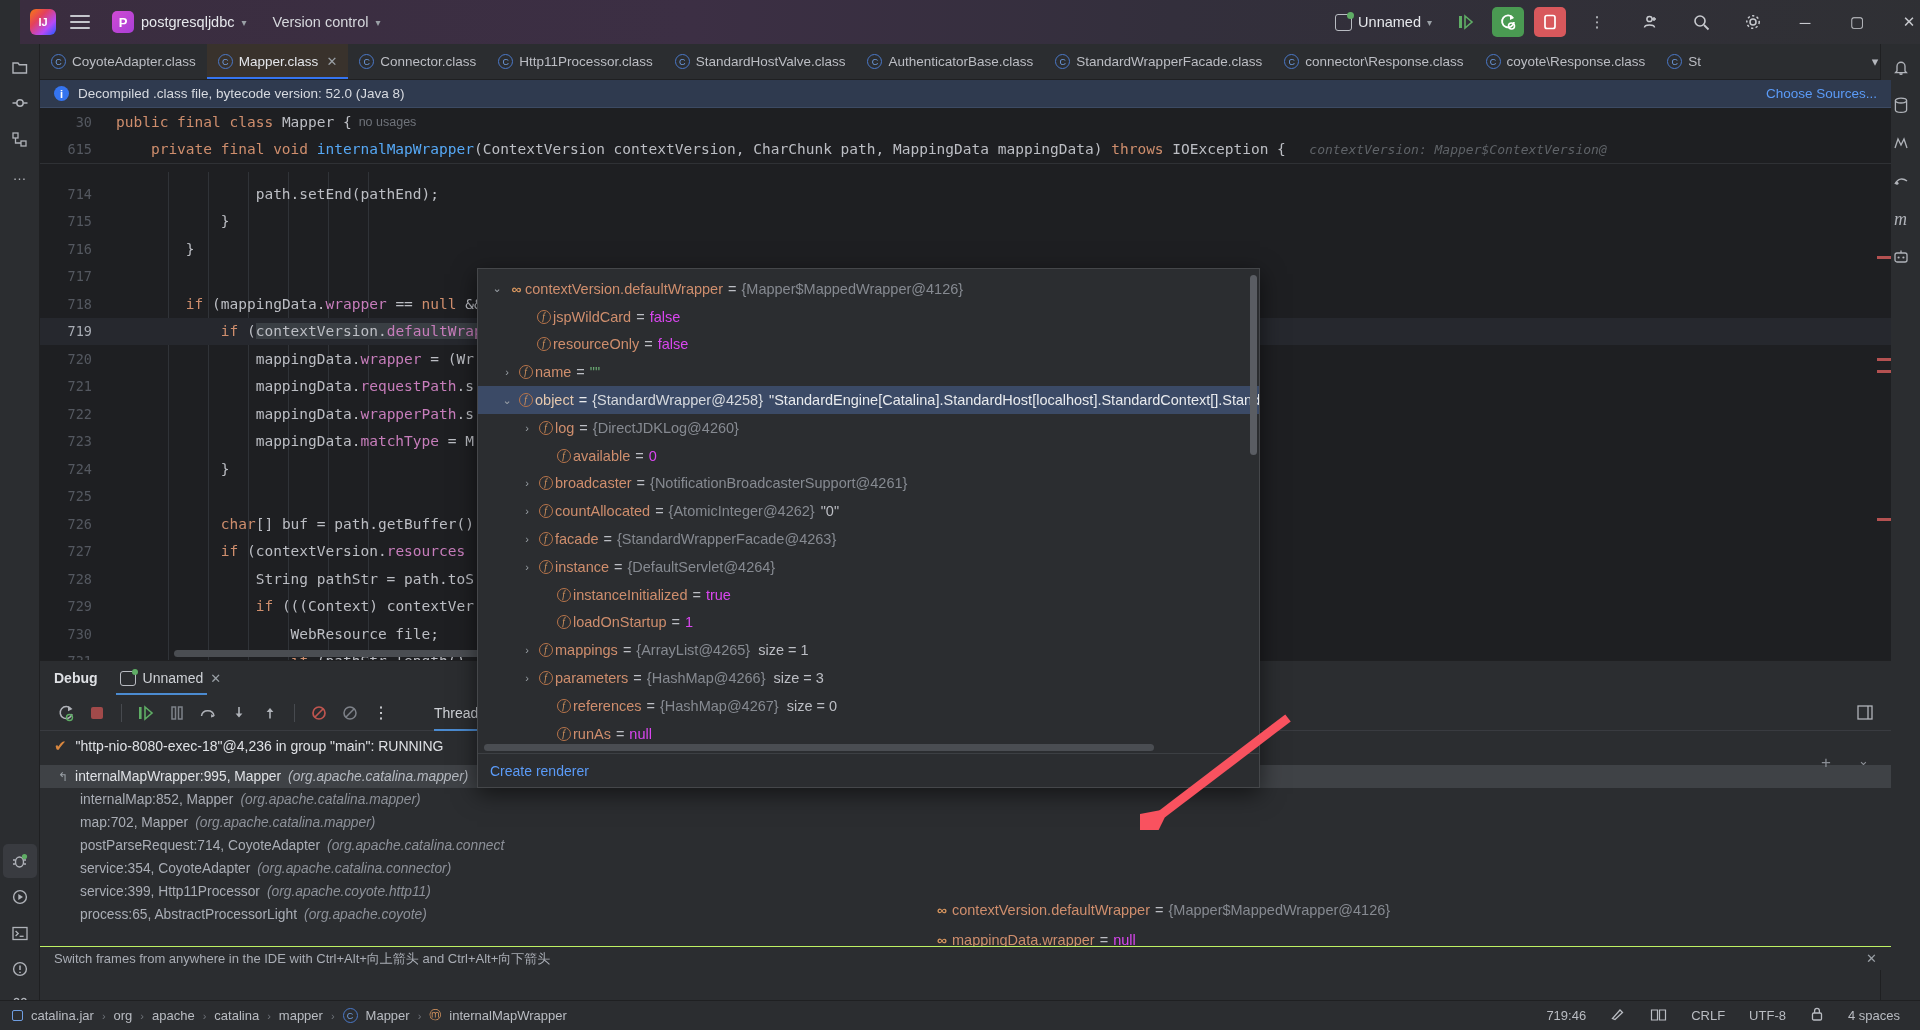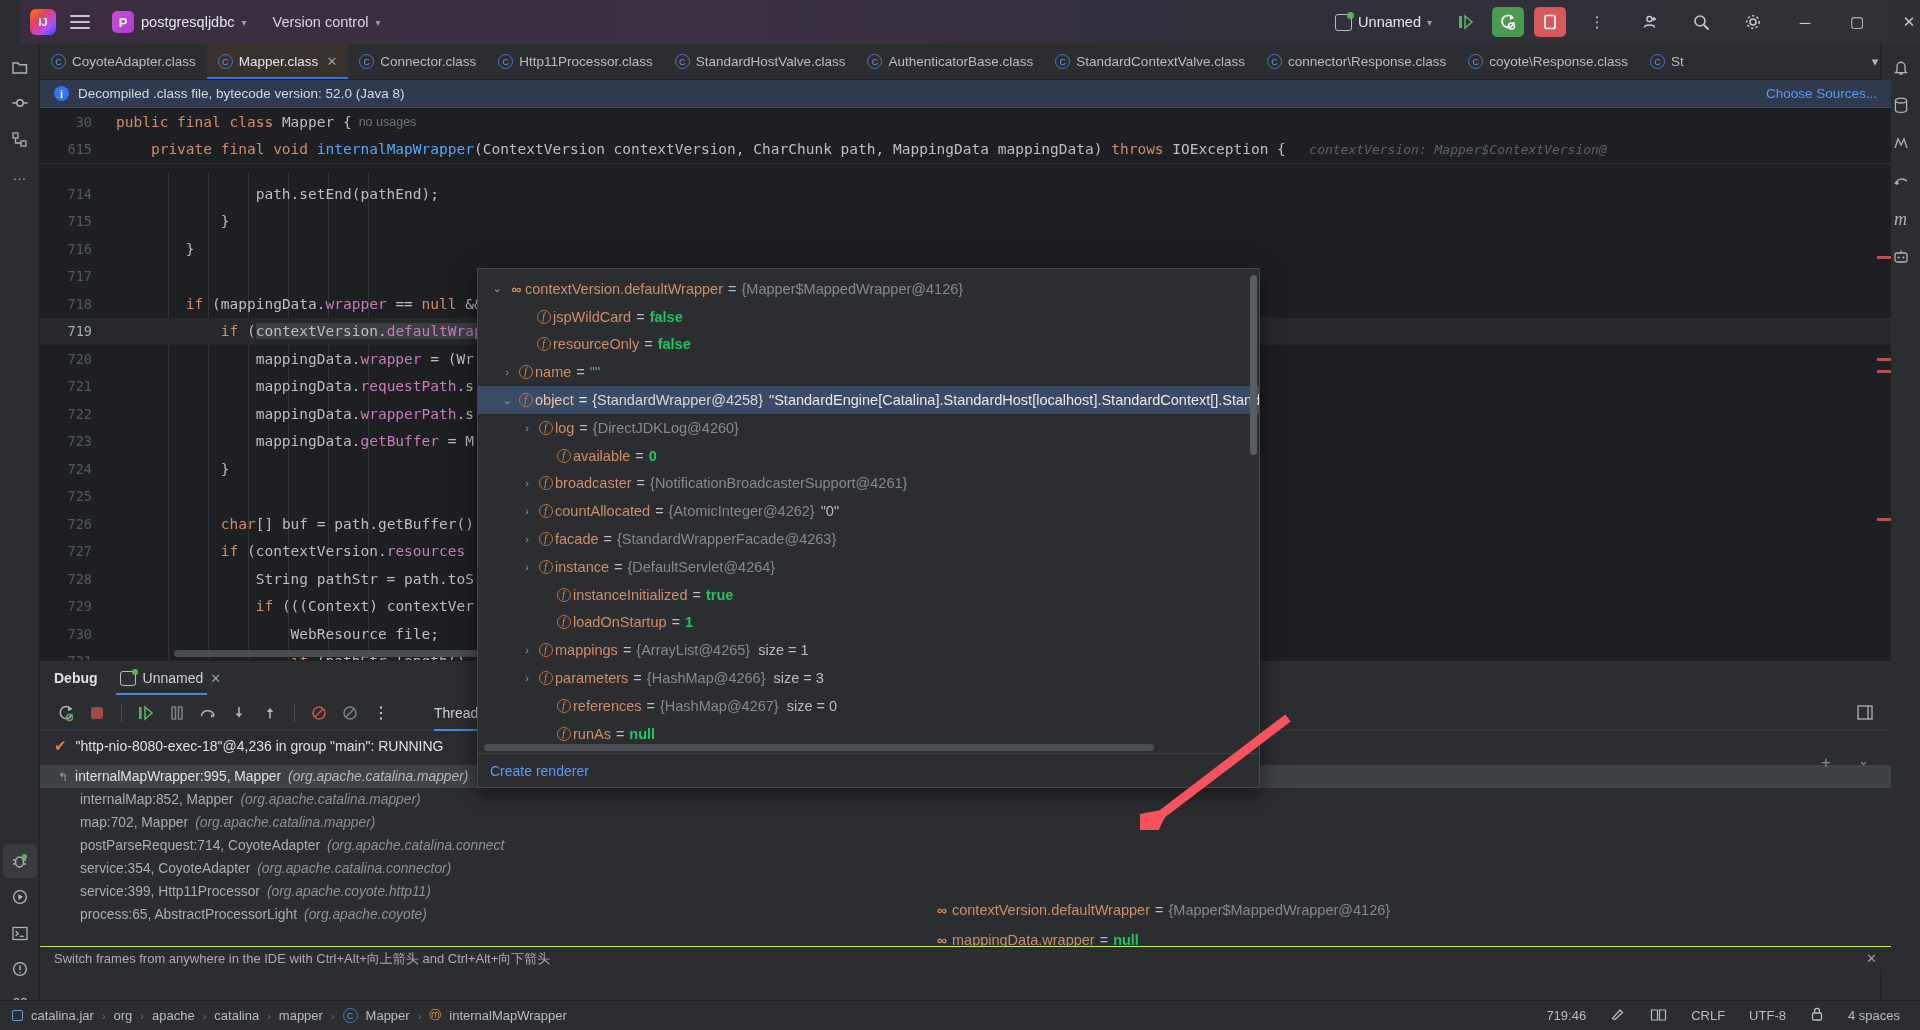--- a/index.html
+++ b/index.html
@@ -123,21 +123,21 @@
   .twisty { width:18px; text-align:center; color:#9aa0a6; font-size:11px; flex:none; cursor:pointer;}
   .vic { width:19px; height:17px; flex:none; display:flex; align-items:center; justify-content:center;}
   .field-ic { width:14px;height:14px;border-radius:50%;border:1.5px solid #b8744a;
      color:#d9975f; font-size:9.5px; display:flex;align-items:center;justify-content:center;
      font-family:"Liberation Serif",serif; font-style:italic;}
   .watch-ic { color:#d9975f; font-size:14px; letter-spacing:-2px; font-weight:bold;}
   .vname{ color:#cf8e6d; }
   .veq{ color:#bcbec4; margin:0 5px;}
   .vref{ color:#868a91; }
   .vstr{ color:#6aab73; }
-  .vbool{ color:#22c55e;font-weight:bold; }
+  .vbool{ color:#d946ef; }
   .vsize{ color:#bcbec4; margin-left:8px; }
   .popup-hscroll { position:absolute; left:6px; bottom:2px; height:7px; width:670px;
      background:#4a4d52; border-radius:4px;}
   .popup-vscroll { position:absolute; right:2px; top:6px; width:7px; height:180px;
      background:#5a5d63; border-radius:4px;}
   .popup-footer { height:34px; border-top:1px solid #3c3f43; display:flex; align-items:center;
      padding:0 12px; font-size:14px; color:#5b9bf8; cursor:pointer; }
 
   
   .debugpanel { position:absolute; left:40px; top:660px; width:1851px; height:310px;
@@ -283,21 +283,21 @@
     <div class="tab">
       <span class="cls-ic">C</span>
       <span>StandardHostValve.class</span>
     </div>
     <div class="tab">
       <span class="cls-ic">C</span>
       <span>AuthenticatorBase.class</span>
     </div>
     <div class="tab">
       <span class="cls-ic">C</span>
-      <span>StandardContextValve.class</span>
+      <span>StandardWrapperFacade.class</span>
     </div>
     <div class="tab">
       <span class="cls-ic">C</span>
       <span>connector\Response.class</span>
     </div>
     <div class="tab">
       <span class="cls-ic">C</span>
       <span>coyote\Response.class</span>
     </div>
     <div class="tab">
@@ -465,21 +465,21 @@
       <div class="code-line">
         <span class="lnum">721</span><span class="gutterpad"></span>
         <span class="plain">                mappingData.</span><span class="fld">requestPath</span><span class="plain">.s</span>
       </div>
       <div class="code-line">
         <span class="lnum">722</span><span class="gutterpad"></span>
         <span class="plain">                mappingData.</span><span class="fld">wrapperPath</span><span class="plain">.s</span>
       </div>
       <div class="code-line">
         <span class="lnum">723</span><span class="gutterpad"></span>
-        <span class="plain">                mappingData.</span><span class="fld">getBuffer</span><span class="plain"> = M</span>
+        <span class="plain">                mappingData.</span><span class="fld">matchType</span><span class="plain"> = M</span>
       </div>
       <div class="code-line">
         <span class="lnum">724</span><span class="gutterpad"></span>
         <span class="plain">            }</span>
       </div>
       <div class="code-line">
         <span class="lnum">725</span><span class="gutterpad"></span>
       </div>
       <div class="code-line">
         <span class="lnum">726</span><span class="gutterpad"></span>

